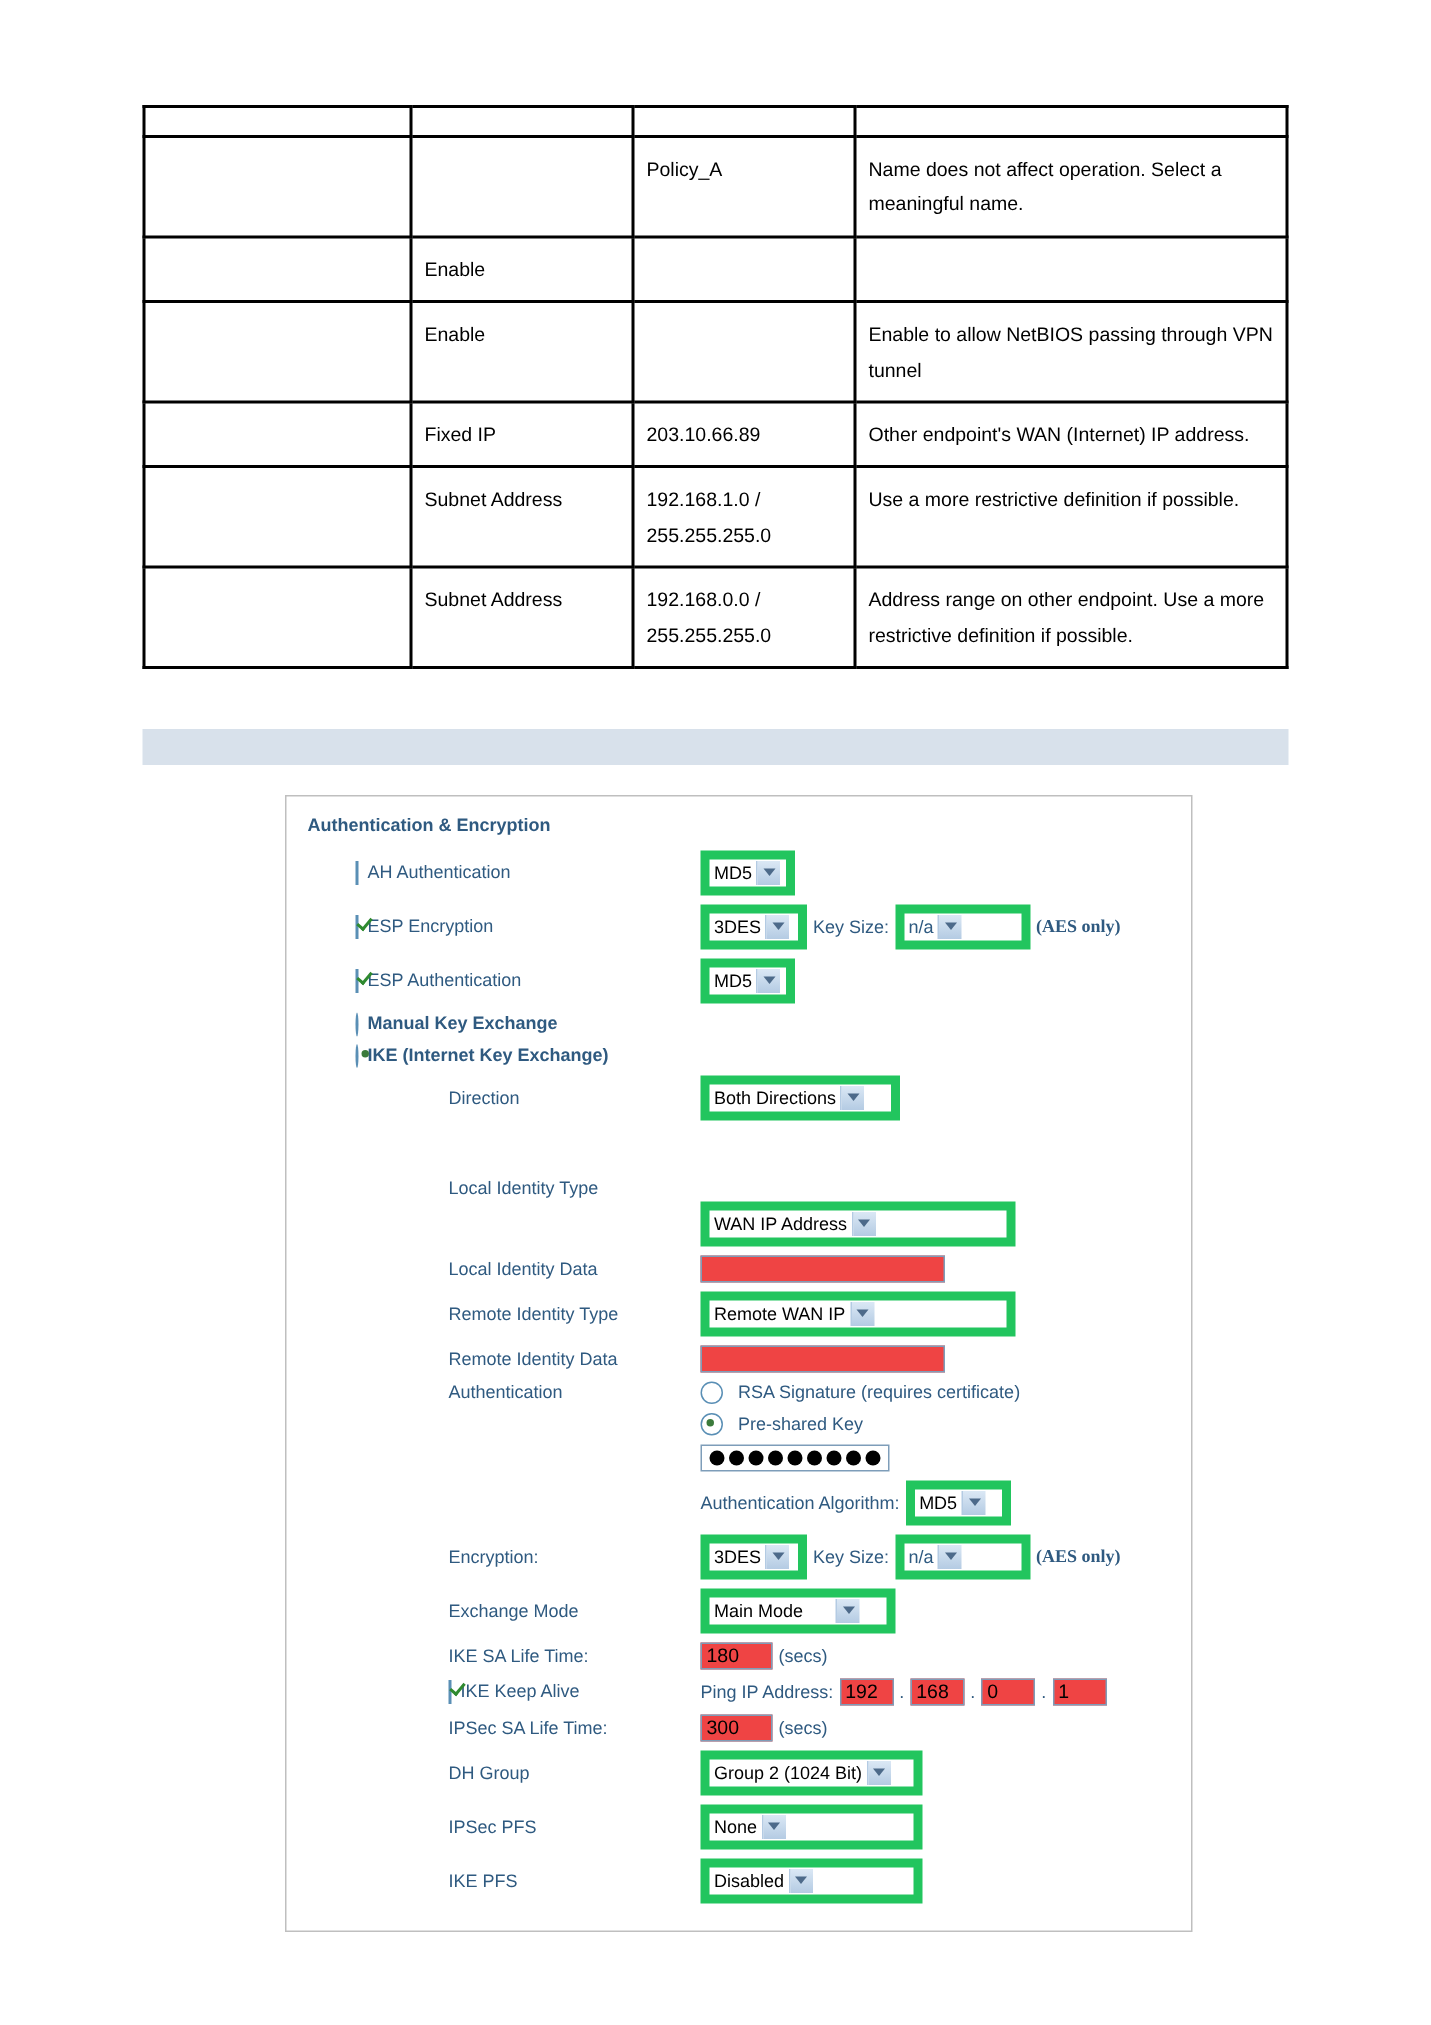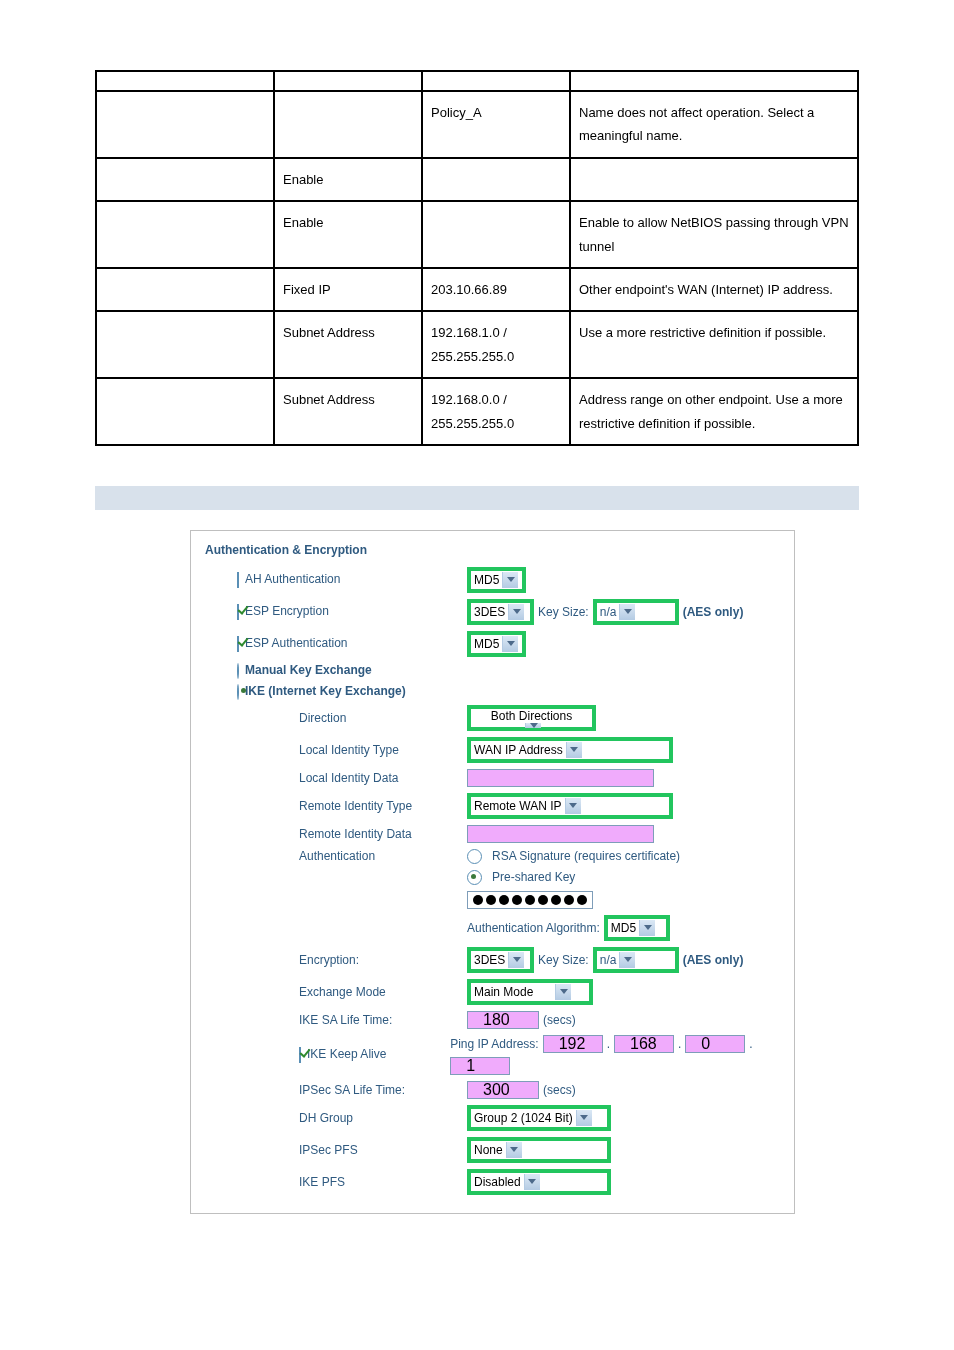--- a/index.html
+++ b/index.html
@@ -111,21 +111,21 @@
     left: 3px;
     top: 3px;
     width: 5px;
     height: 5px;
     background: #3b7a3b;
     border-radius: 50%;
   }
   .select {
     display: inline-flex;
     align-items: center;
-    border: 4px solid #22c55e;
+    border: 6px solid #22c55e;
     background: #fff;
     font-size: 12px;
     color: #000;
     height: 18px;
     padding-left: 3px;
   }
   .select .sel-txt {
     padding-right: 3px;
   }
   .select .sel-btn {
@@ -140,30 +140,30 @@
   .select .sel-btn::after {
     content: "";
     width: 0;
     height: 0;
     border-left: 4px solid transparent;
     border-right: 4px solid transparent;
     border-top: 5px solid #4d6a8a;
   }
   .txtfield, .minifield {
     border: 1px solid #7e9db9;
-    background: #f0abfc;
+    background: #ef4444;
     height: 16px;
-    font-size: 16px;
-    padding: 0 15px;
+    font-size: 13px;
+    padding: 0 3px;
     color: #000;
   }
   .minifield { width: 28px; text-align: left; }
   .txtfield.w55 { width: 40px; }
   .txtfield.w170 { width: 155px; }
-  .aes { color: #2f5a80; }
+  .aes { color: #2f5a80; font-family: Liberation Serif, serif; }
   .boldlbl { font-weight: bold; color: #2f5a80; }
   .na { color: #2f5a80; }
   .dots {
     display: flex;
     border: 1px solid #7e9db9;
     padding: 3px 5px;
     gap: 3px;
     background: #fff;
   }
   .dots span {
@@ -287,31 +287,31 @@
     <div class="row">
       <div class="lab">
         <span class="radio checked"></span>
         <span class="boldlbl">IKE (Internet Key Exchange)</span>
       </div>
     </div>
 
     <div class="row">
       <div class="lab indent">Direction</div>
       <div class="ctl">
-        <span class="select" style="width:118px;flex-direction:column;">
+        <span class="select" style="width:118px;">
           <span class="sel-txt">Both Directions</span>
               <span class="sel-btn"></span>
         </span>
       </div>
     </div>
 
     <div class="row">
       <div class="lab indent">Local Identity Type</div>
       <div class="ctl">
-        <span class="select" style="width:195px;">
+        <span class="select" style="width:195px;margin-top:48px;">
           <span class="sel-txt">WAN IP Address</span>
               <span class="sel-btn"></span>
         </span>
       </div>
     </div>
 
     <div class="row">
       <div class="lab indent">Local Identity Data</div>
       <div class="ctl">
         <input class="txtfield w170" style="">

